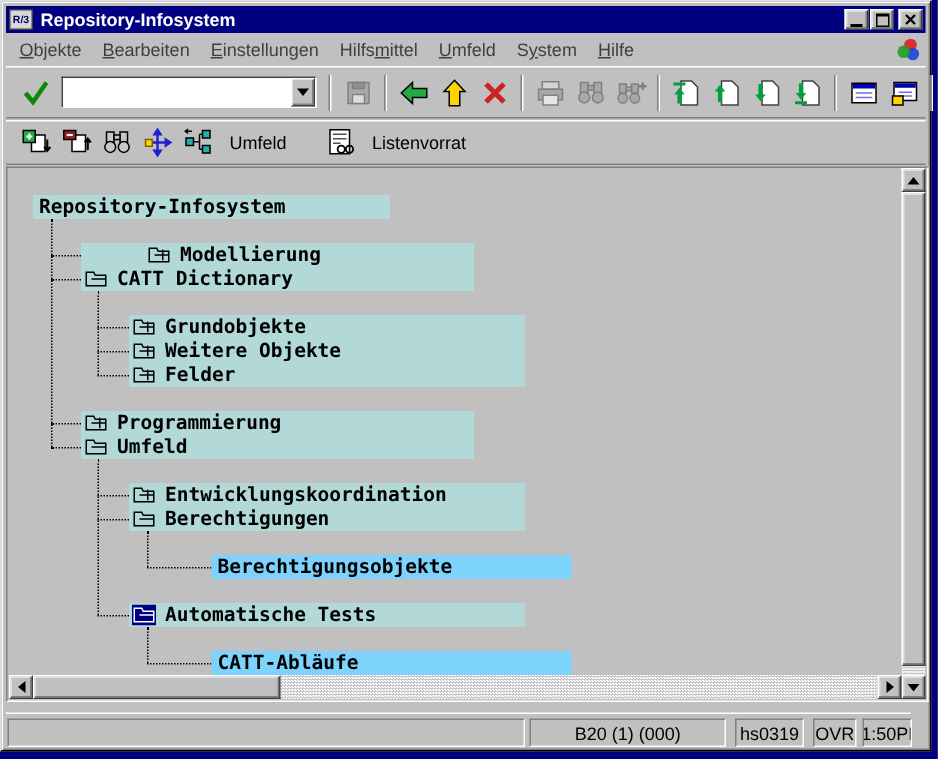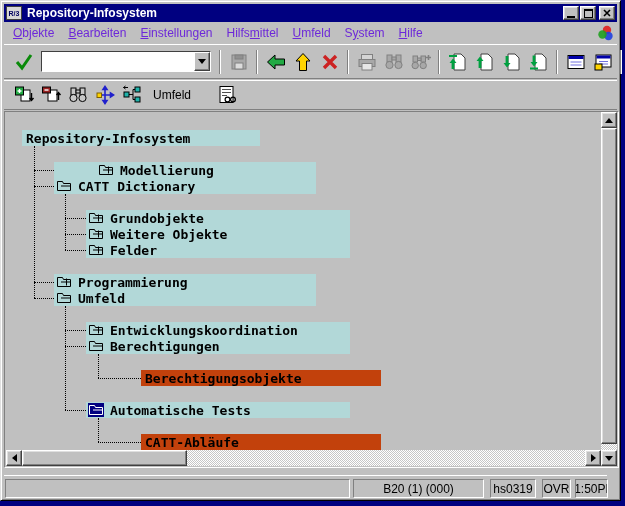--- a/index.html
+++ b/index.html
@@ -22,21 +22,21 @@
   .winbtn{width:16px;height:14px;background:#c0c0c0;border:1px solid;
           border-color:#fff #404040 #404040 #fff;box-shadow:inset -1px -1px 0 #808080,inset 1px 1px 0 #dfdfdf;
           display:flex;align-items:center;justify-content:center;}
   .winbtn.close{margin-left:2px;}
   .g-min{width:8px;height:2px;background:#000;margin-top:7px;}
   .g-max{width:9px;height:9px;border:1px solid #000;border-top:2px solid #000;}
 
   
   .menubar{position:absolute;left:3px;top:22px;right:3px;height:20px;display:flex;align-items:center;
            padding:0 2px;}
-  .menu-item{font:12px "Liberation Sans",sans-serif;color:#6d28d9;padding:2px 7px;white-space:nowrap;}
+  .menu-item{font:12px "Liberation Sans",sans-serif;color:#404040;padding:2px 7px;white-space:nowrap;}
   .menu-item .u{text-decoration:underline;}
   .sap-logo{margin-left:auto;margin-right:2px;display:flex;}
 
   
   .toolbar{position:absolute;left:3px;top:43px;right:3px;height:35px;display:flex;align-items:center;
            padding:0 6px;border-top:1px solid #fff;border-bottom:1px solid #808080;}
   .apptoolbar{position:absolute;left:3px;top:79px;right:3px;height:30px;display:flex;align-items:center;
            padding:0 6px;border-top:1px solid #fff;border-bottom:1px solid #808080;}
   .tbtn{width:27px;height:26px;display:flex;align-items:center;justify-content:center;flex:none;}
   .tb-sep{width:2px;height:24px;margin:0 4px;border-left:1px solid #808080;border-right:1px solid #fff;flex:none;}
@@ -59,21 +59,21 @@
              border-left:5px solid #000;}
 
   
   .client{position:absolute;left:3px;top:110px;width:615px;height:357px;background:#c0c0c0;
           border:1px solid;border-color:#808080 #fff #fff #808080;}
   .tree-layer{position:absolute;left:1px;top:0;right:17px;bottom:17px;overflow:hidden;}
   .tree-row{position:absolute;height:16px;display:flex;align-items:center;
             font:bold 13px "DejaVu Sans Mono",monospace;color:#000;white-space:nowrap;}
   .tree-row.branch{background:#b2d8d8;padding-left:2px;}
   .tree-row.root{background:#b2d8d8;padding-left:4px;}
-  .tree-row.leaf{background:#c2410c;padding-left:4px;}
+  .tree-row.leaf{background:#7dd3fc;padding-left:4px;}
   .node-icon{width:16px;height:14px;flex:none;margin-right:6px;display:inline-flex;}
   .connector{position:absolute;}
   .connector.v{width:0;border-left:1px dotted #000;}
   .connector.h{height:0;border-top:1px dotted #000;}
 
   
   .vscroll{position:absolute;right:1px;top:0;bottom:1px;width:16px;}
   .hscroll{position:absolute;left:1px;bottom:1px;right:17px;height:16px;}
   .track{position:absolute;background-image:conic-gradient(#fff 25%,#c6c6c6 0 50%,#fff 0 75%,#c6c6c6 0);
          background-size:2px 2px;}
@@ -308,20 +308,21 @@
       <svg width="22" height="20" viewBox="0 0 22 20">
           <rect x="4" y="1.5" width="13" height="16" fill="#fff" stroke="#000"></rect>
           <path d="M6 4.5 h9 M6 7.5 h9 M6 10.5 h5" stroke="#505050"></path>
           <g fill="none" stroke="#000" stroke-width="1.2">
             <circle cx="11.5" cy="14.5" r="2.4"></circle>
             <circle cx="17" cy="14.5" r="2.4"></circle>
             <path d="M13.9 14.5 h0.8"></path>
           </g>
         </svg>
     </span>
+    <span class="txtbtn">Listenvorrat</span>
   </div>
 
   <div class="client">
     <div class="tree-layer" id="tree-layer">
         <div class="connector v" style="left: 28px; top: 34px; height: 152px;"></div>
         <div class="connector h" style="left: 28px; top: 58px; width: 20px;"></div>
         <div class="connector h" style="left: 28px; top: 74px; width: 20px;"></div>
         <div class="connector h" style="left: 28px; top: 170px; width: 20px;"></div>
         <div class="connector h" style="left: 28px; top: 186px; width: 20px;"></div>
         <div class="connector v" style="left: 59px; top: 82px; height: 56px;"></div>

